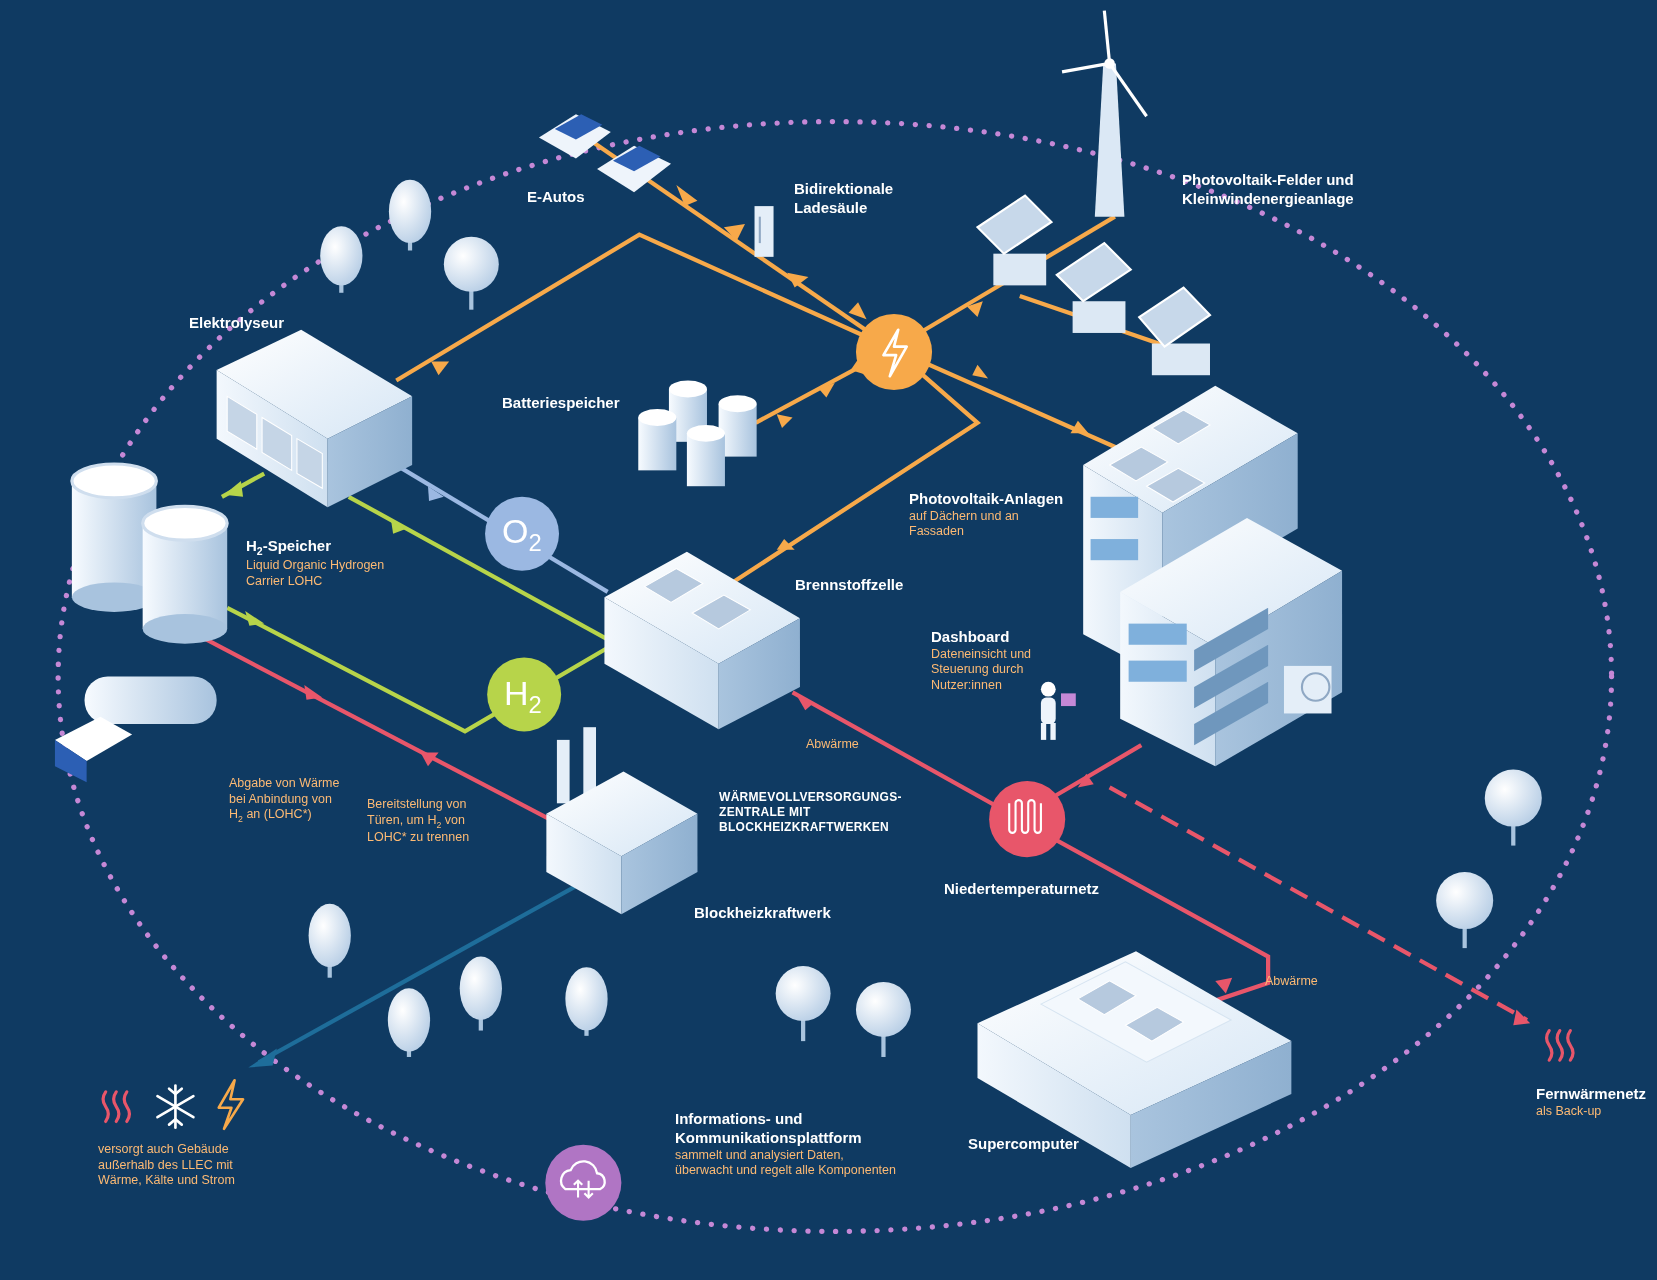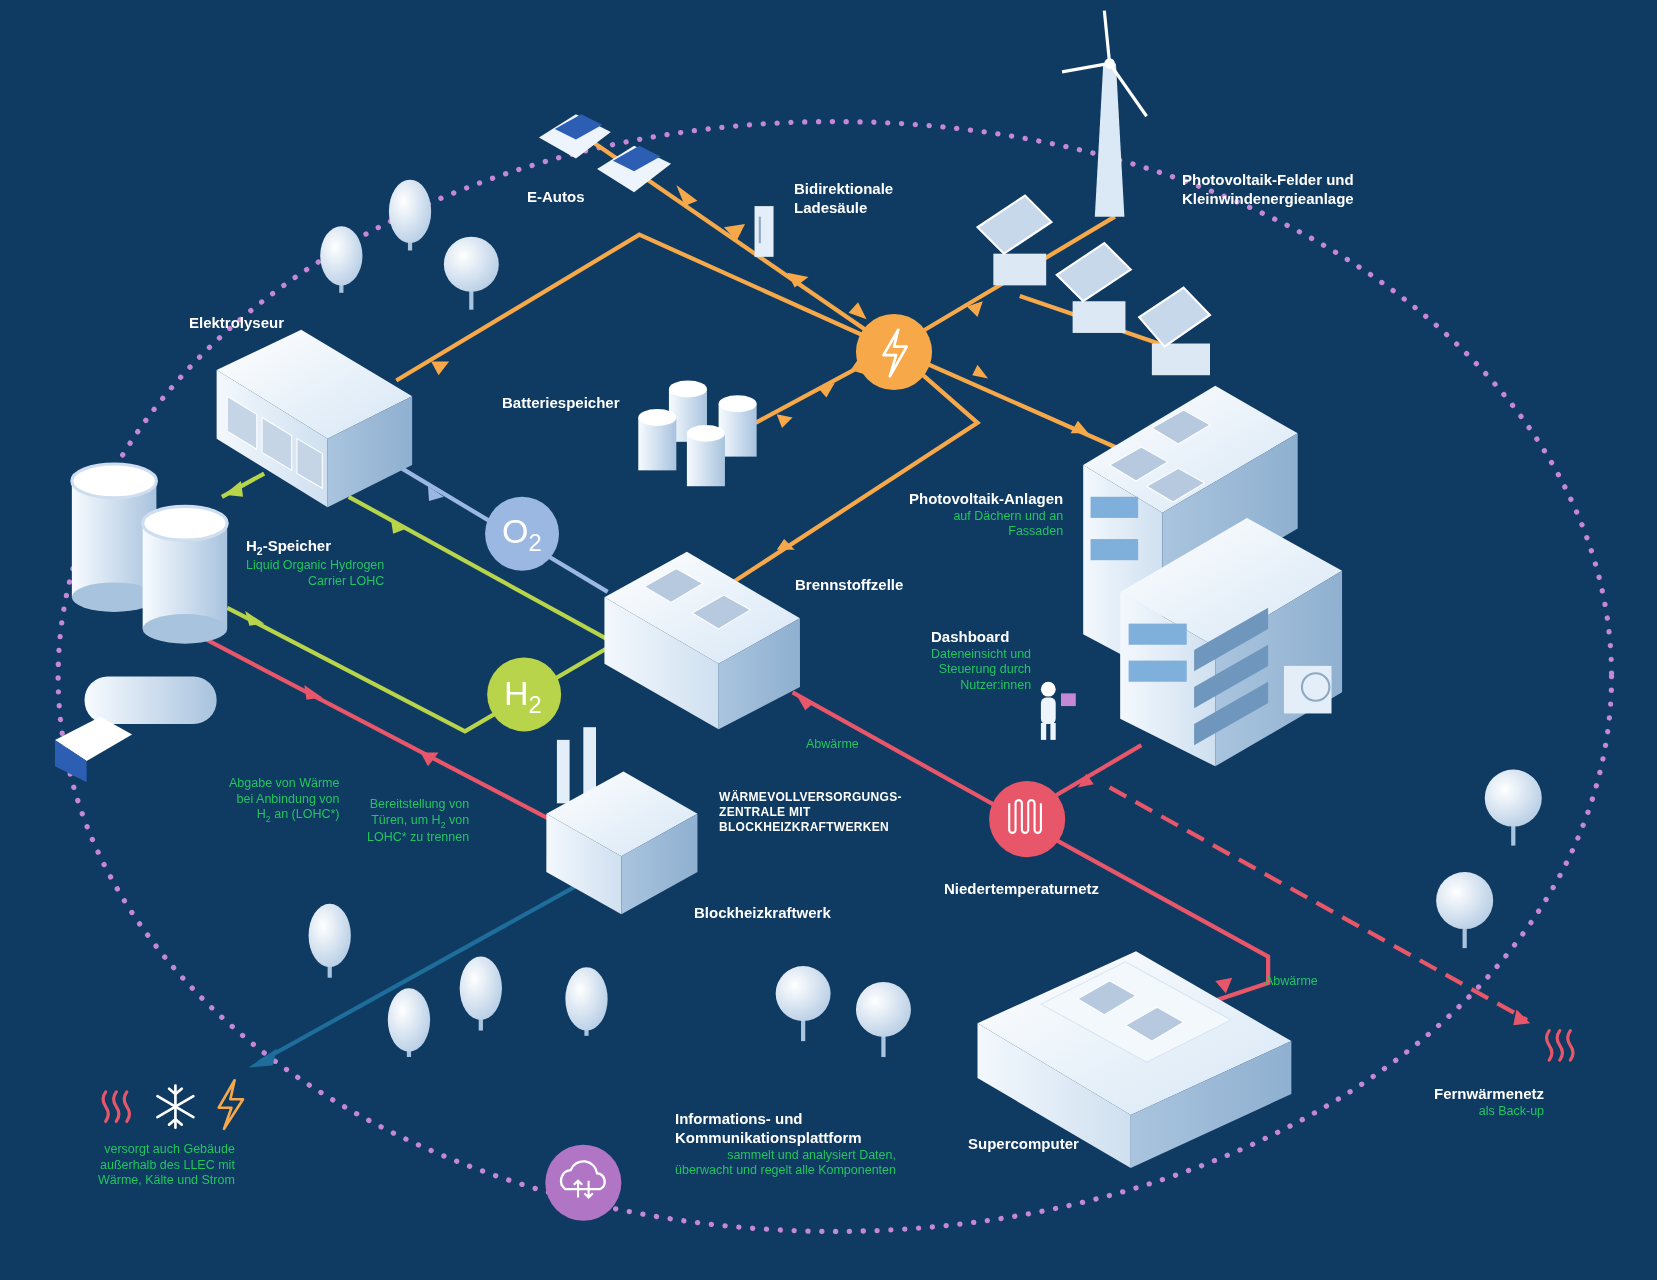--- a/index.html
+++ b/index.html
@@ -1,20 +1,20 @@
 <!DOCTYPE html>
 <html><head>
 <meta charset="utf-8">
 <style>
   html,body{margin:0;padding:0;background:#0f3a62;}
   #stage{position:relative;width:1657px;height:1280px;overflow:hidden;background:#0f3a62;}
   #stage svg.bg{position:absolute;left:0;top:0;width:1657px;height:1280px;}
   .lbl{position:absolute;color:#ffffff;font-family:"Liberation Sans",sans-serif;line-height:1.25;}
   .lbl .t{font-weight:bold;font-size:15px;display:block;}
-  .lbl .d{font-size:12.5px;color:#22c55e;display:block;text-align:right;}
+  .lbl .d{font-size:12.5px;color:#fdba74;display:block;}
   .lbl .caps{font-weight:bold;font-size:12px;letter-spacing:0.3px;display:block;}
   .sub{font-size:0.7em;vertical-align:sub;}
 </style>
 </head>
 <body>
 
 <div id="stage">
 <svg class="bg" viewBox="0 0 1568 1211" preserveAspectRatio="none" xmlns="http://www.w3.org/2000/svg">
   <defs>
     <linearGradient id="boxTop" x1="0" y1="0" x2="1" y2="1">
@@ -395,21 +395,21 @@
 </div>
 <div class="lbl" style="left:944px;top:880px;">
   <span class="t">Niedertemperaturnetz</span>
 </div>
 <div class="lbl" style="left:694px;top:904px;">
   <span class="t">Blockheizkraftwerk</span>
 </div>
 <div class="lbl" style="left:1265px;top:974px;">
   <span class="d">Abwärme</span>
 </div>
-<div class="lbl" style="left:1434px;top:1085px;">
+<div class="lbl" style="left:1536px;top:1085px;">
   <span class="t">Fernwärmenetz</span>
   <span class="d">als Back-up</span>
 </div>
 <div class="lbl" style="left:968px;top:1135px;">
   <span class="t">Supercomputer</span>
 </div>
 <div class="lbl" style="left:675px;top:1110px;">
   <span class="t">Informations- und</span>
   <span class="t">Kommunikationsplattform</span>
   <span class="d">sammelt und analysiert Daten,</span>

